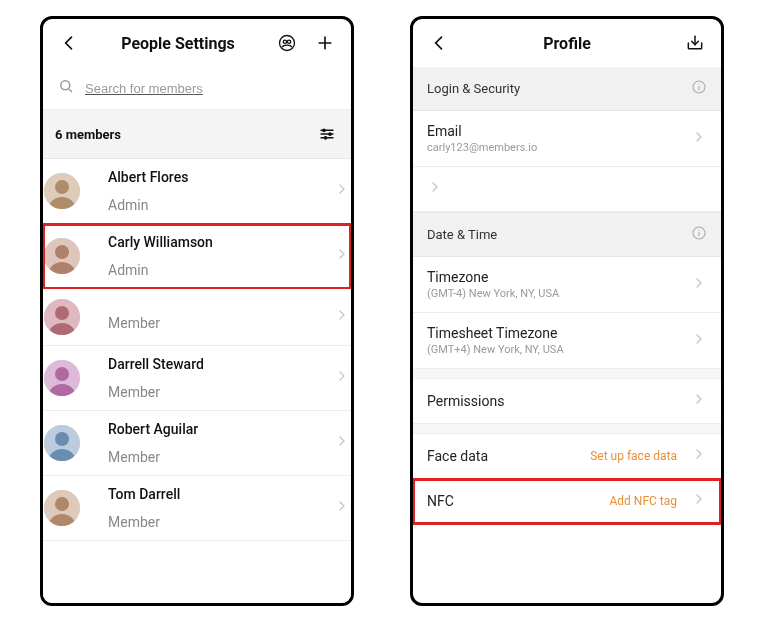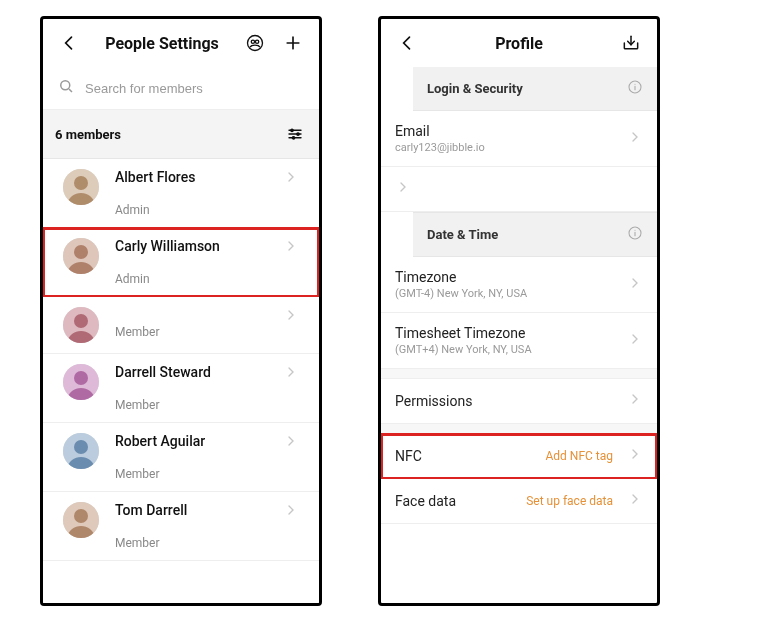--- a/index.html
+++ b/index.html
@@ -5,24 +5,24 @@
   * { box-sizing: border-box; margin: 0; padding: 0; }
   body {
     font-family: -apple-system, BlinkMacSystemFont, "Segoe UI", Roboto, Arial, sans-serif;
     background: #fff;
     display: flex;
     gap: 56px;
     padding: 16px 40px;
     color: #111;
   }
   .phone {
-    width: 282px;
+    width: 314px;
     height: 590px;
     border: 3px solid #000;
-    border-radius: 4px;
+    border-radius: 12px;
     background: #fff;
     display: flex;
     flex-direction: column;
     overflow: hidden;
   }
   .topbar {
     display: flex;
     align-items: center;
     padding: 12px 14px;
     gap: 8px;
@@ -42,73 +42,73 @@
     gap: 10px;
     background: #fff;
     border-bottom: 1px solid #eee;
   }
   .searchbar input {
     border: none;
     outline: none;
     font-size: 13px;
     flex: 1;
     color: #555;
+    text-decoration: underline;
   }
   .searchbar input::placeholder { color: #9a9a9a; }
   .subhead {
     display: flex;
     align-items: center;
     justify-content: space-between;
     padding: 12px 12px;
     background: #f4f4f4;
     font-weight: 700;
     font-size: 13px;
     border-bottom: 1px solid #e6e6e6;
   }
   .memberlist { flex: 1; overflow: auto; background: #fff; }
   .member {
     display: flex;
-    align-items: flex-start;
-    padding: 10px 20px;
-    gap: 16px;
+    align-items: center;
+    padding: 10px 1px;
+    gap: 28px;
     border-bottom: 1px solid #eee;
     cursor: pointer;
     position: relative;
     background: #fff;
   }
   .member.highlight {
     outline: 3px solid #d22;
     outline-offset: -2px;
   }
   .avatar {
     width: 36px; height: 36px; border-radius: 50%;
     background: #ddd;
     flex-shrink: 0;
     display: flex; align-items: center; justify-content: center;
     overflow: hidden;
   }
   .avatar svg { width: 100%; height: 100%; }
   .minfo { flex: 1; display: flex; flex-direction: column; }
   .mname { font-size: 14px; font-weight: 500; color: #111; }
-  .mrole { font-size: 12px; color: #888; margin-top: 18px; }
+  .mrole { font-size: 14px; color: #888; margin-top: 12px; }
   .chev { color: #c6c6c6; }
 
   
   .section-head {
     display: flex;
     align-items: center;
     justify-content: space-between;
     padding: 12px 14px;
     background: #f1f1f1;
-    font-weight: 700;
+    font-weight: 400;
     font-size: 13px;
     color: #333;
     border-top: 1px solid #e6e6e6;
     border-bottom: 1px solid #e6e6e6;
-    margin-left: 32px;
   }
   .section-head:first-of-type { border-top: none; }
   .row {
     display: flex;
     align-items: center;
     padding: 12px 14px;
     background: #fff;
     border-bottom: 1px solid #eee;
     cursor: pointer;
     gap: 10px;
@@ -292,21 +292,21 @@
       <div class="section-head">
         <span>Login &amp; Security</span>
         <span><svg viewBox="0 0 24 24" width="16" height="16" fill="none" stroke="#aaa" stroke-width="1.6">
             <circle cx="12" cy="12" r="9"></circle>
             <path d="M12 8h.01M12 11v5" stroke-linecap="round"></path>
           </svg></span>
       </div>
       <div class="row">
       <div class="row-main">
         <span class="row-label">Email</span>
-        <span class="row-sub">carly123@jibble.io</span>
+        <span class="row-sub">carly123@members.io</span>
       </div>
 
       <span class="chev"><svg viewBox="0 0 24 24" width="16" height="16" fill="none" stroke="#c6c6c6" stroke-width="2" stroke-linecap="round">
             <path d="M9 6l6 6-6 6"></path>
           </svg></span>
     </div>
       <div class="row">
 
       <span class="chev"><svg viewBox="0 0 24 24" width="16" height="16" fill="none" stroke="#c6c6c6" stroke-width="2" stroke-linecap="round">
             <path d="M9 6l6 6-6 6"></path>
@@ -344,34 +344,34 @@
       <div class="row-main">
         <span class="row-label">Permissions</span>
 
       </div>
 
       <span class="chev"><svg viewBox="0 0 24 24" width="16" height="16" fill="none" stroke="#c6c6c6" stroke-width="2" stroke-linecap="round">
             <path d="M9 6l6 6-6 6"></path>
           </svg></span>
     </div>
       <div class="spacer"></div>
+      <div class="row">
+      <div class="row-main">
+        <span class="row-label">Face data</span>
+
+      </div>
+      <span class="row-action">Set up face data</span>
+      <span class="chev"><svg viewBox="0 0 24 24" width="16" height="16" fill="none" stroke="#c6c6c6" stroke-width="2" stroke-linecap="round">
+            <path d="M9 6l6 6-6 6"></path>
+          </svg></span>
+    </div>
       <div class="row highlight">
       <div class="row-main">
         <span class="row-label">NFC</span>
 
       </div>
       <span class="row-action">Add NFC tag</span>
       <span class="chev"><svg viewBox="0 0 24 24" width="16" height="16" fill="none" stroke="#c6c6c6" stroke-width="2" stroke-linecap="round">
             <path d="M9 6l6 6-6 6"></path>
           </svg></span>
     </div>
-      <div class="row">
-      <div class="row-main">
-        <span class="row-label">Face data</span>
-
-      </div>
-      <span class="row-action">Set up face data</span>
-      <span class="chev"><svg viewBox="0 0 24 24" width="16" height="16" fill="none" stroke="#c6c6c6" stroke-width="2" stroke-linecap="round">
-            <path d="M9 6l6 6-6 6"></path>
-          </svg></span>
-    </div>
     </div>
 </div>
 
 </body></html>

